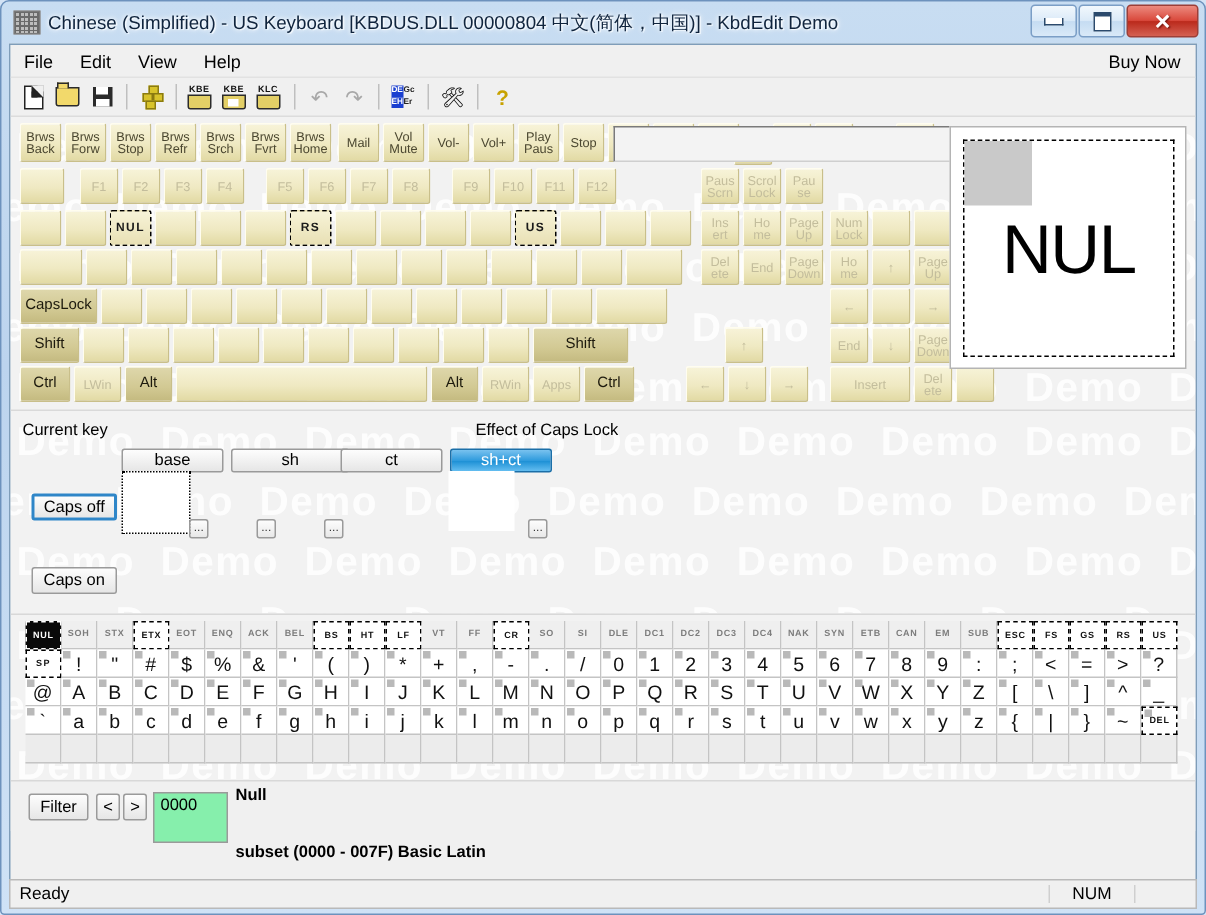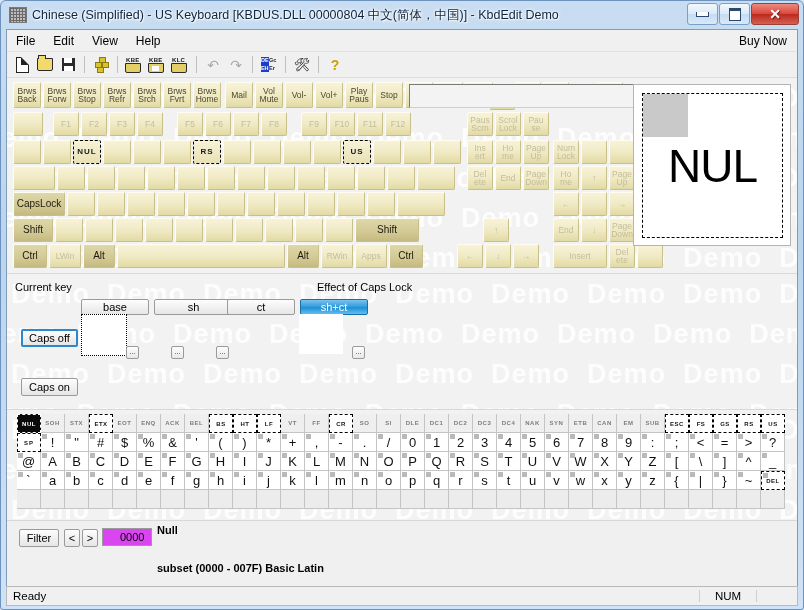--- a/index.html
+++ b/index.html
@@ -229,22 +229,22 @@
   .cell.del .nm{font-size:6px;letter-spacing:.5px;color:#111;font-weight:bold;}
 
   
   .filterbar{position:relative;height:33px;background:#f0f0f0;border-top:1px solid #d8d8d8;}
   .fbtn{
     position:absolute;height:18px;box-sizing:border-box;border:1px solid #9a9a9a;border-radius:2px;
     background:linear-gradient(to bottom,#fdfdfd,#e6e6e6);
     font-size:11px;color:#000;text-align:center;line-height:16px;
   }
   .ftext{
-    position:absolute;height:18px;box-sizing:border-box;background:#d946ef;border:1px solid #9a9a9a;
-    font-size:11px;color:#000;line-height:17px;padding-left:17px;
+    position:absolute;height:34px;box-sizing:border-box;background:#86efac;border:1px solid #9a9a9a;
+    font-size:11px;color:#000;line-height:17px;padding-left:4px;
   }
   .finfo1{position:absolute;font-size:11px;color:#000;font-weight:bold;}
   .finfo2{position:absolute;font-size:11px;color:#000;font-weight:bold;}
 
   
   .statusbar{
     position:absolute;left:5px;bottom:3px;width:792px;height:20px;box-sizing:border-box;
     background:#f0f0f0;border:1px solid #b9b9b9;display:flex;align-items:center;
   }
   .st-text{font-size:11.5px;color:#000;padding-left:6px;flex:1;}

